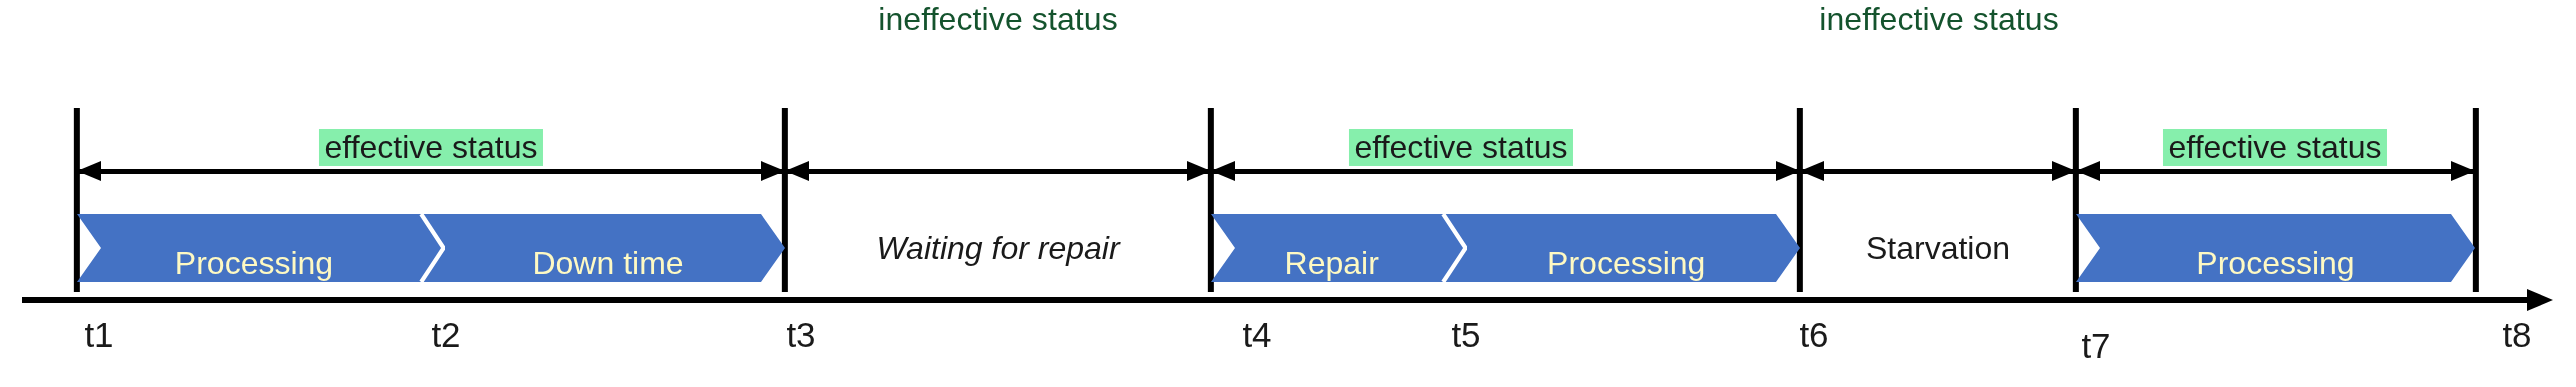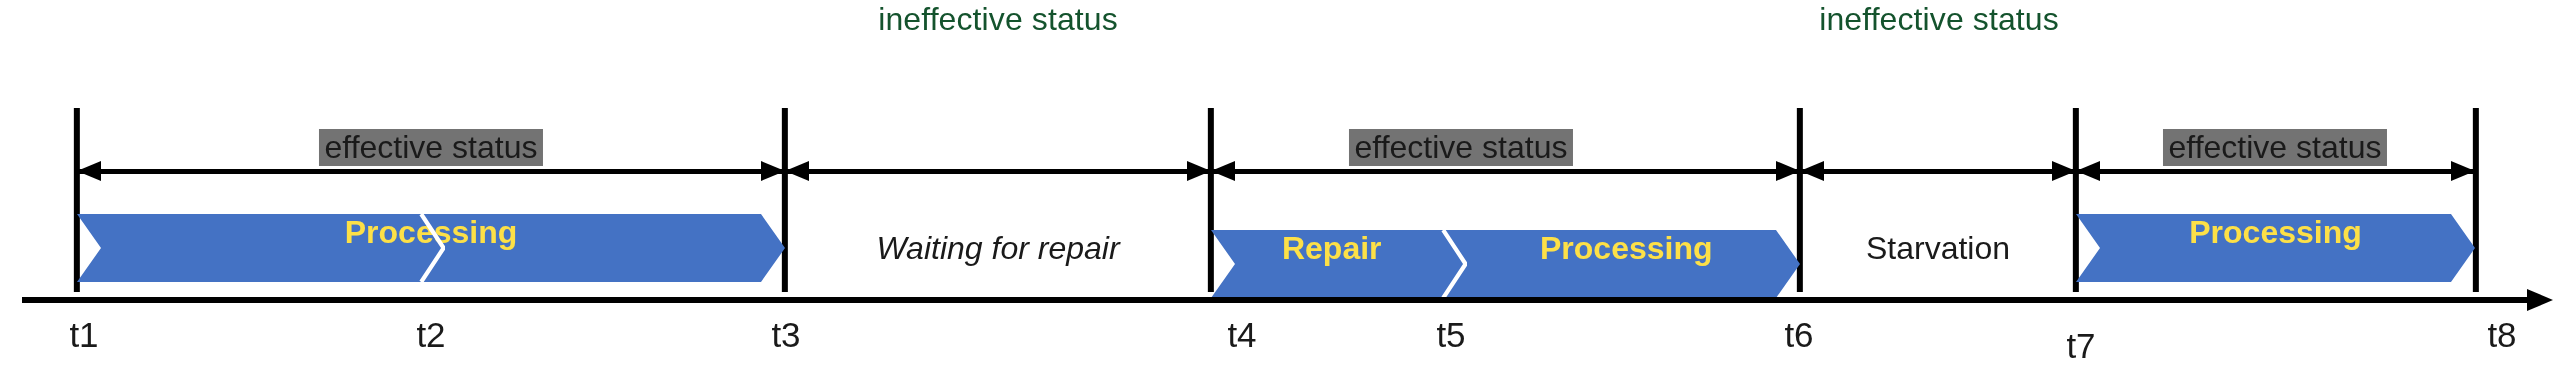--- a/index.html
+++ b/index.html
@@ -39,45 +39,44 @@
   .measure .head.left{left:0;border-right:24px solid #000;}
   .measure .head.right{right:0;border-left:24px solid #000;}
 
   
   .measure-label{
     position:absolute;
     font-size:32px;
     color:#1a1a1a;
     white-space:nowrap;
     transform:translateX(-50%);
-    background:#737373;
+    background:#86efac;
     padding:0 5.6px;
   }
 
   
   .band{
     position:absolute;
     background:#4472C4;
     display:flex;
     align-items:center;
   }
   .band.tip{
     clip-path:polygon(0 0, calc(100% - 24px) 0, 100% 50%, calc(100% - 24px) 100%, 0 100%,
                       24px 50%);
   }
   .band-seg{
     position:relative;
     height:100%;
     display:flex;
-    align-items:flex-start;
+    align-items:flex-end;
     justify-content:center;
-    color:#fde047;
+    color:#fef9c3;
     font-size:32px;
     white-space:nowrap;
-    font-weight:bold;
   }
   
   .seg-div{
     position:absolute;
     top:0;bottom:0;
     width:28px;
     pointer-events:none;
   }
   .seg-div svg{display:block;width:100%;height:100%;}
 
@@ -94,20 +93,21 @@
     position:absolute;width:0;height:0;
     border-top:11px solid transparent;
     border-bottom:11px solid transparent;
     border-left:26.4px solid #000;
   }
   .axis-label{
     position:absolute;
     font-size:35px;color:#1a1a1a;
     transform:translateX(-50%);
     white-space:nowrap;
+    margin-left:15px;
   }
 </style>
 </head>
 <body>
 
 <div id="stage">
 
   <div id="top-captions">
       <div class="top-caption" style="left: 998px; top: 1.4px;">ineffective status</div>
       <div class="top-caption" style="left: 1939px; top: 1.4px;">ineffective status</div>
@@ -156,22 +156,25 @@
   <div id="bands">
       <div class="band tip" style="left: 77px; top: 214px; width: 708px; height: 68px; background: rgb(68, 114, 196);">
         <div class="band-seg" style="flex: 1 1 0%;">
           <span>Processing</span>
         </div>
         <div class="seg-div" style="left: 340px;">
           <svg viewBox="0 0 40 98" preserveAspectRatio="none">
             <path d="M6 0 L38 49 L6 98" fill="none" stroke="#ffffff" stroke-width="6"></path>
           </svg>
         </div>
-      </div>
-      <div class="band tip" style="left: 1211px; top: 214px; width: 589px; height: 68px; background: rgb(68, 114, 196); margin-top: 16px;">
+        <div class="band-seg" style="flex: 1 1 0%;">
+          <span>Down time</span>
+        </div>
+      </div>
+      <div class="band tip" style="left: 1211px; top: 214px; width: 589px; height: 68px; background: rgb(68, 114, 196);">
         <div class="band-seg" style="flex: 0.82 1 0%;">
           <span>Repair</span>
         </div>
         <div class="seg-div" style="left: 228px;">
           <svg viewBox="0 0 40 98" preserveAspectRatio="none">
             <path d="M6 0 L38 49 L6 98" fill="none" stroke="#ffffff" stroke-width="6"></path>
           </svg>
         </div>
         <div class="band-seg" style="flex: 1.18 1 0%;">
           <span>Processing</span>

